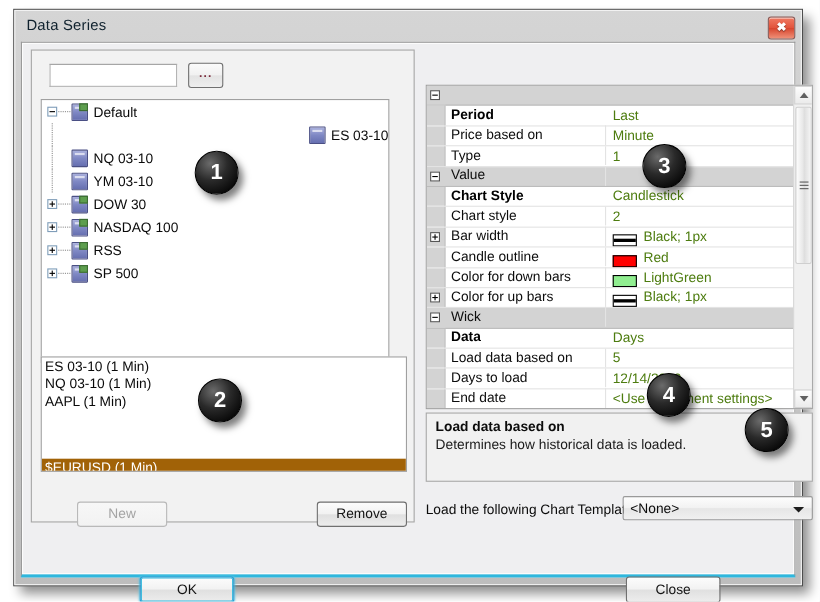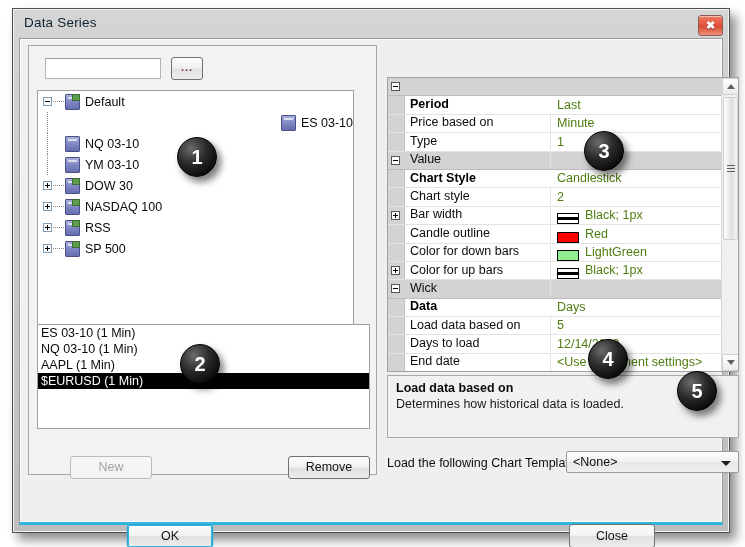--- a/index.html
+++ b/index.html
@@ -243,22 +243,23 @@
   .list-item {
     height: 16px;
     line-height: 16px;
     padding-left: 3px;
     font-size: 12.5px;
     color: #0a0a0a;
     white-space: nowrap;
     cursor: pointer;
   }
   .list-item.selected {
-    background: #000000;
+    background: #a16207;
     color: #ffffff;
+    margin-top: 44px;
   }
 
   .btn {
     box-sizing: border-box;
     border: 1px solid #707070;
     border-radius: 3px;
     background: linear-gradient(to bottom, #fcfcfc 0%, #f2f2f2 47%, #e0e0e0 53%, #ededed 100%);
     font-size: 12.5px;
     color: #131313;
     text-align: center;

